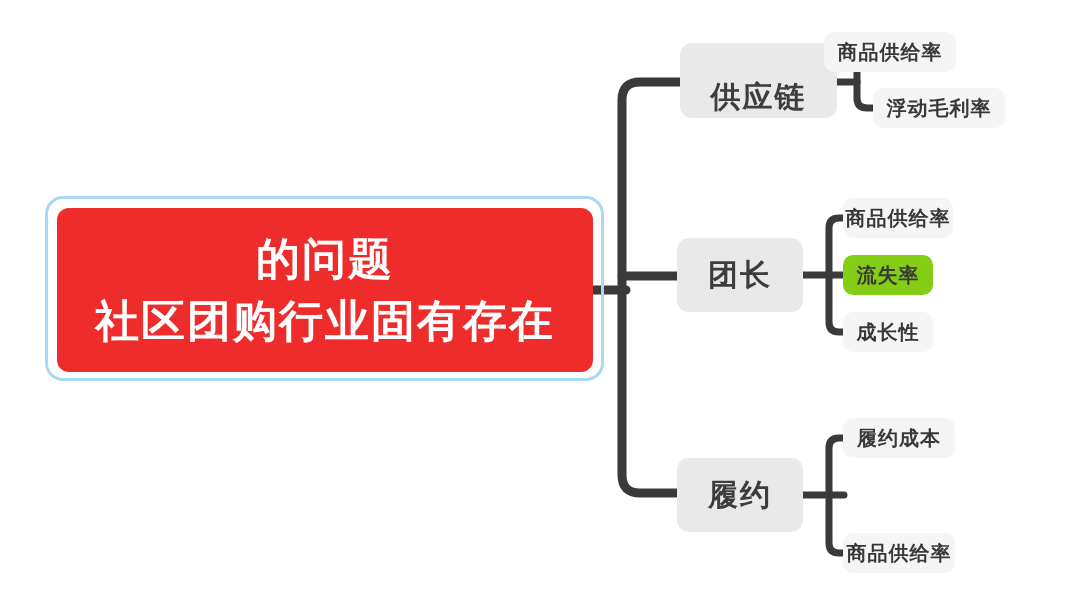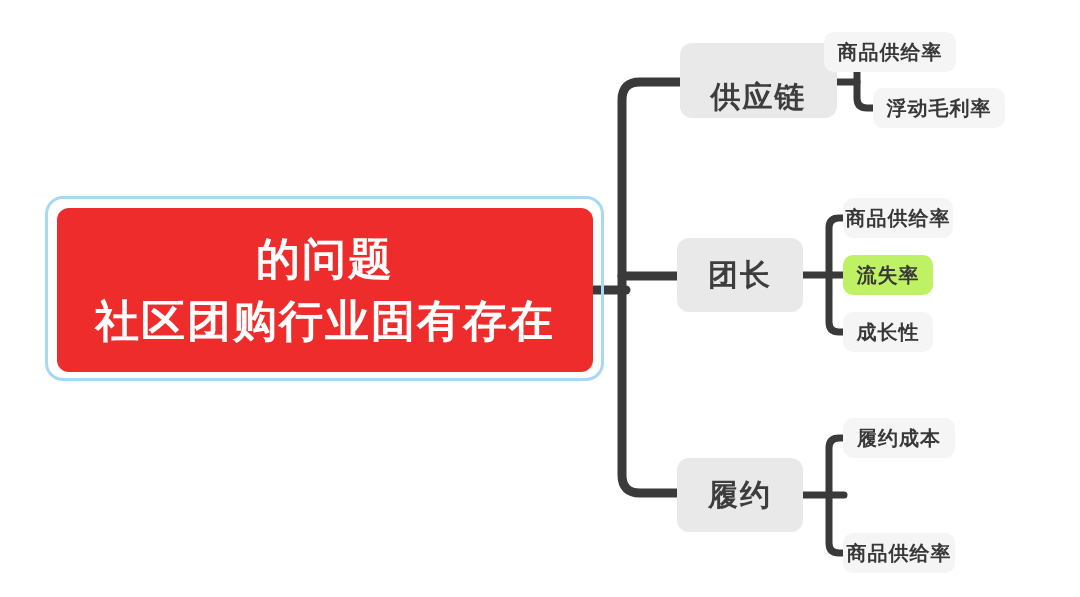--- a/index.html
+++ b/index.html
@@ -130,21 +130,21 @@
   <div id="s-supply-1" class="node sub-topic" style="background-color: rgb(245, 245, 245);">
     <span>浮动毛利率</span>
   </div>
 
   <div id="b-leader" class="node branch-topic" style="background-color: rgb(233, 233, 233);">
     <span>团长</span>
   </div>
   <div id="s-leader-0" class="node sub-topic" style="background-color: rgb(245, 245, 245);">
     <span>商品供给率</span>
   </div>
-  <div id="s-leader-1" class="node sub-topic" style="background-color: #bef264; text-align: right;">
+  <div id="s-leader-1" class="node sub-topic" style="background-color: #84cc16; text-align: right;">
     <span>流失率</span>
   </div>
   <div id="s-leader-2" class="node sub-topic" style="background-color: rgb(245, 245, 245);">
     <span>成长性</span>
   </div>
 
   <div id="b-fulfill" class="node branch-topic" style="background-color: rgb(233, 233, 233);">
     <span>履约</span>
   </div>
   <div id="s-fulfill-0" class="node sub-topic" style="background-color: rgb(245, 245, 245); text-align: right;">

